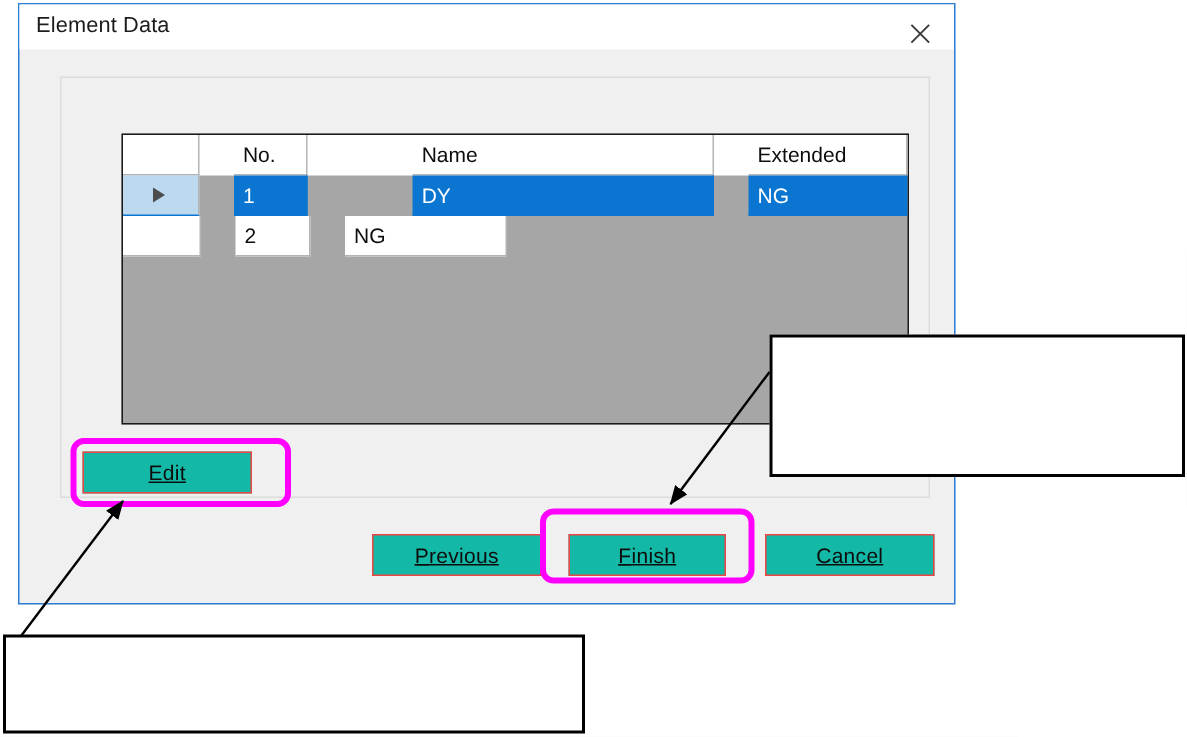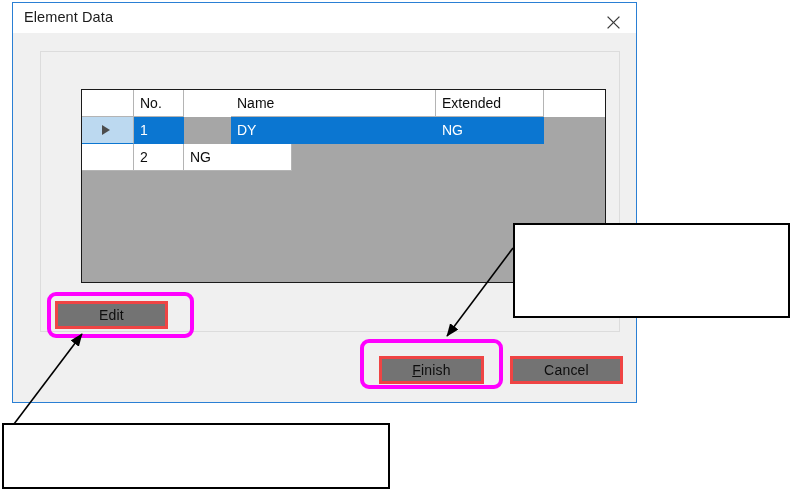--- a/index.html
+++ b/index.html
@@ -86,20 +86,21 @@
     height: 194px;
     box-sizing: border-box;
     border: 1px solid #1a1a1a;
     background: #a6a6a6;
     overflow: hidden;
   }
   .grid-row {
     display: flex;
     height: 27px;
     box-sizing: border-box;
+    gap: 23px;
   }
   .gh { background: #ffffff; }
   .cell {
     box-sizing: border-box;
     border-right: 1px solid #b4b4b4;
     border-bottom: 1px solid #b4b4b4;
     background: #ffffff;
     font-size: 14px;
     color: #0d0d0d;
     line-height: 26px;
@@ -119,29 +120,30 @@
     width: 0; height: 0;
     border-left: 8px solid #4d4d4d;
     border-top: 5px solid transparent;
     border-bottom: 5px solid transparent;
   }
 
   
   .btn {
     position: absolute;
     box-sizing: border-box;
-    background: #737373;
-    border: 3px solid #ef4444;
+    background: #14b8a6;
+    border: 1px solid #ef4444;
     font-family: "Liberation Sans", sans-serif;
     font-size: 14px;
     color: #0d0d0d;
     letter-spacing: 0.2px;
     text-align: center;
     cursor: default;
     padding: 0;
+    text-decoration: underline;
   }
   .btn u { text-decoration: underline; }
   #edit-button     { left: 42px;  top: 298px; width: 113px; height: 28px; }
   #previous-button { left: 235px; top: 353px; width: 113px; height: 28px; }
   #finish-button   { left: 366px; top: 353px; width: 105px; height: 28px; }
   #cancel-button   { left: 497px; top: 353px; width: 113px; height: 28px; }
 
   
   .highlight {
     position: absolute;
@@ -210,20 +212,21 @@
         <div class="cell c-sel"></div>
         <div class="cell c-no">2</div>
         <div class="cell c-comp">NG</div>
       </div>
 
     </div>
   </div>
 
   <button class="btn" id="edit-button"><span>Edit</span></button>
 
+  <button class="btn" id="previous-button"><u>P</u><span>revious</span></button>
 
   <button class="btn" id="finish-button"><u>F</u><span>inish</span></button>
 
   <button class="btn" id="cancel-button"><span>Cancel</span></button>
 
 </div>
 
 <div class="highlight" id="highlight-edit"></div>
 <div class="highlight" id="highlight-finish"></div>
 

